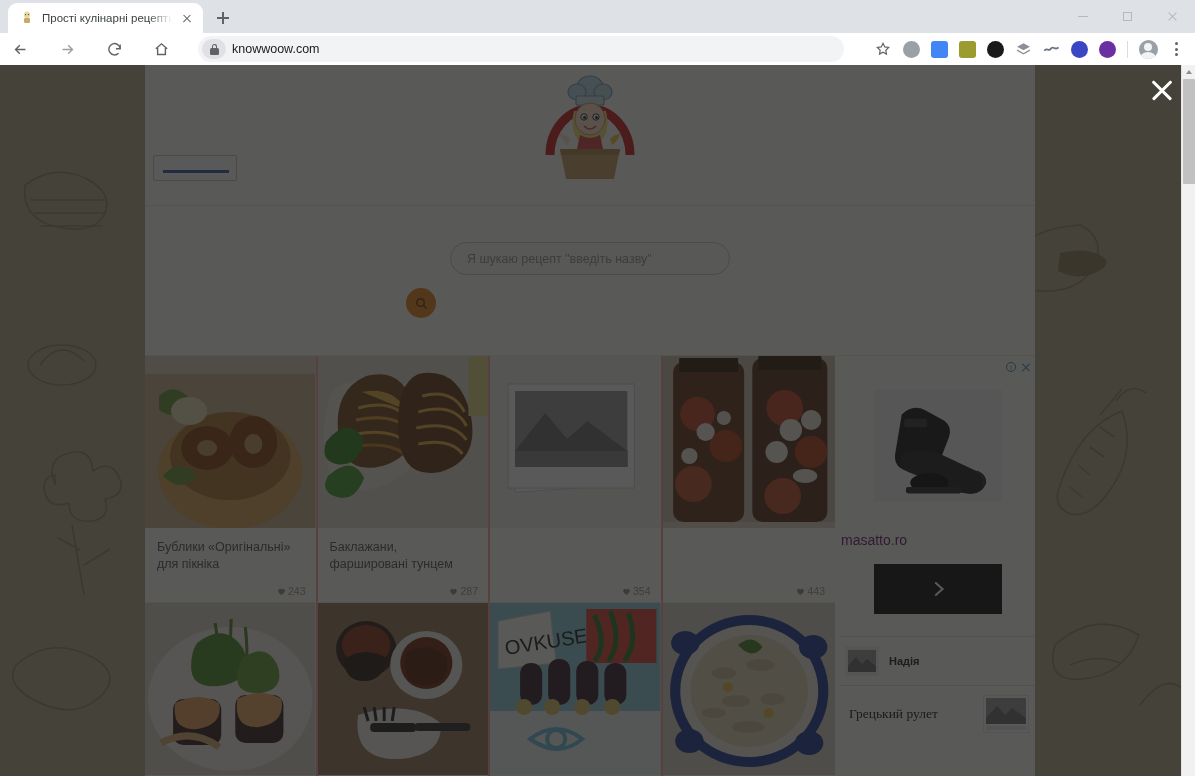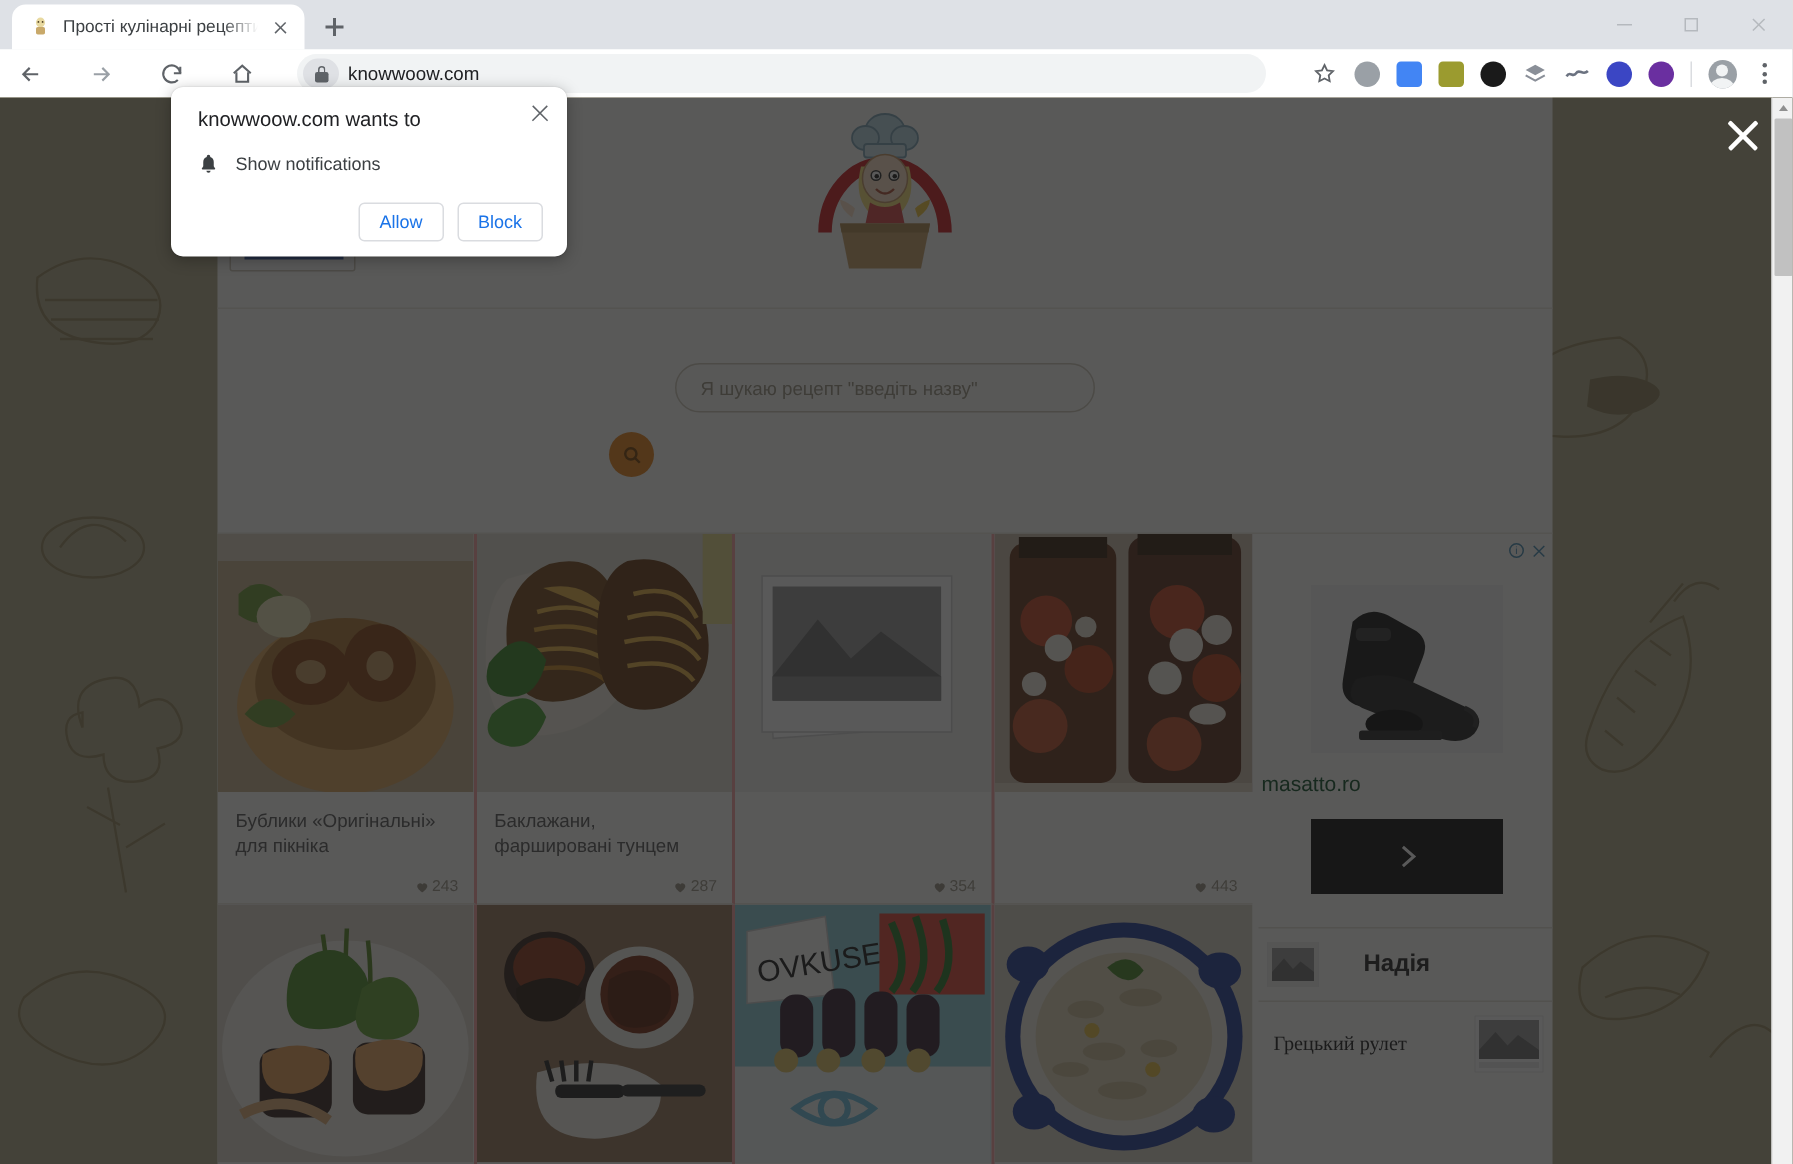--- a/index.html
+++ b/index.html
@@ -189,32 +189,32 @@
   .ad-info { width:10px; height:10px; border:1px solid #4a8fb5; border-radius:50%;
     font-size:7px; line-height:9px; text-align:center; color:#4a8fb5; }
   .ad-x { position:relative; width:10px; height:10px; }
   .ad-x::before, .ad-x::after { content:""; position:absolute; left:0; top:4.5px; width:10px; height:1px; background:#4a8fb5; }
   .ad-x::before { transform: rotate(45deg); } .ad-x::after { transform: rotate(-45deg); }
   .ad-title { font-size: 27px; line-height: 32px; color:#1a1a1a; font-weight:400; padding-right: 14px; }
   .ad-img {
     width: 128px; height: 112px; margin: 22px auto 0 auto;
     background:#f4f4f2; display:flex; align-items:center; justify-content:center;
   }
-  .ad-domain { font-size: 14px; color:#14532d; margin-top: 12px; }
+  .ad-domain { font-size: 14px; color:#701a75; margin-top: 30px; }
   .ad-cta {
     width: 128px; height: 50px; margin: 16px auto 0 auto;
     background:#141414; display:flex; align-items:center; justify-content:center;
   }
   .ad-cta svg { width:22px; height:22px; }
 
   .side-list { margin-top: 22px; border-top:1px solid #e6e2d8; }
   .side-item { display:flex; align-items:center; gap:10px; padding: 9px 6px; position:relative; min-height:42px; }
   .side-thumb { width: 34px; height: 30px; flex:none; background:#ddd; overflow:hidden; }
   .side-thumb svg, .side-thumb div { width:100%; height:100%; display:block; }
-  .side-name { font-size: 16px; font-weight:bold; color:#2a2a2a;margin-left:20px; }
+  .side-name { font-size: 11px; font-weight:bold; color:#2a2a2a; }
   .side-rowtitle { font-size: 13.5px; color:#222; font-family:"Liberation Serif", serif; }
   .side-row-wide { display:flex; align-items:center; justify-content:space-between; padding: 9px 6px 9px 10px; gap:8px; }
   .side-thumb-r { width: 46px; height: 38px; flex:none; overflow:hidden; }
   .side-sep { border-top:1px solid #e6e2d8; }
 
   
   .dim {
     position:absolute; inset:0; background: rgba(25,25,25,0.72);
     z-index: 30;
   }
@@ -723,29 +723,14 @@
     <div class="overlay-close" title="close" aria-label="X"></div>
 
     <div class="scrollbar">
       <div class="sb-up">
           <i></i>
         </div>
       <div class="sb-thumb"></div>
     </div>
   </div>
 
-  <div class="perm">
-    <span class="perm-x"></span>
-    <div class="perm-title">knowwoow.com wants to</div>
-    <div class="perm-row">
-      <svg viewBox="0 0 24 24" fill="#3c4043">
-        <path d="M12 2a2 2 0 012 2v.6a6 6 0 014 5.6V15l1.6 2.6a.8.8 0 01-.7 1.2H5.1a.8.8 0 01-.7-1.2L6 15v-4.8a6 6 0 014-5.6V4a2 2 0 012-2z"></path>
-        <path d="M9.6 20.2h4.8a2.4 2.4 0 01-4.8 0z"></path>
-      </svg>
-      <span>Show notifications</span>
-    </div>
-    <div class="perm-actions">
-      <button class="perm-btn">Allow</button>
-      <button class="perm-btn">Block</button>
-    </div>
-  </div>
 
 </div>
 
 </body></html>

